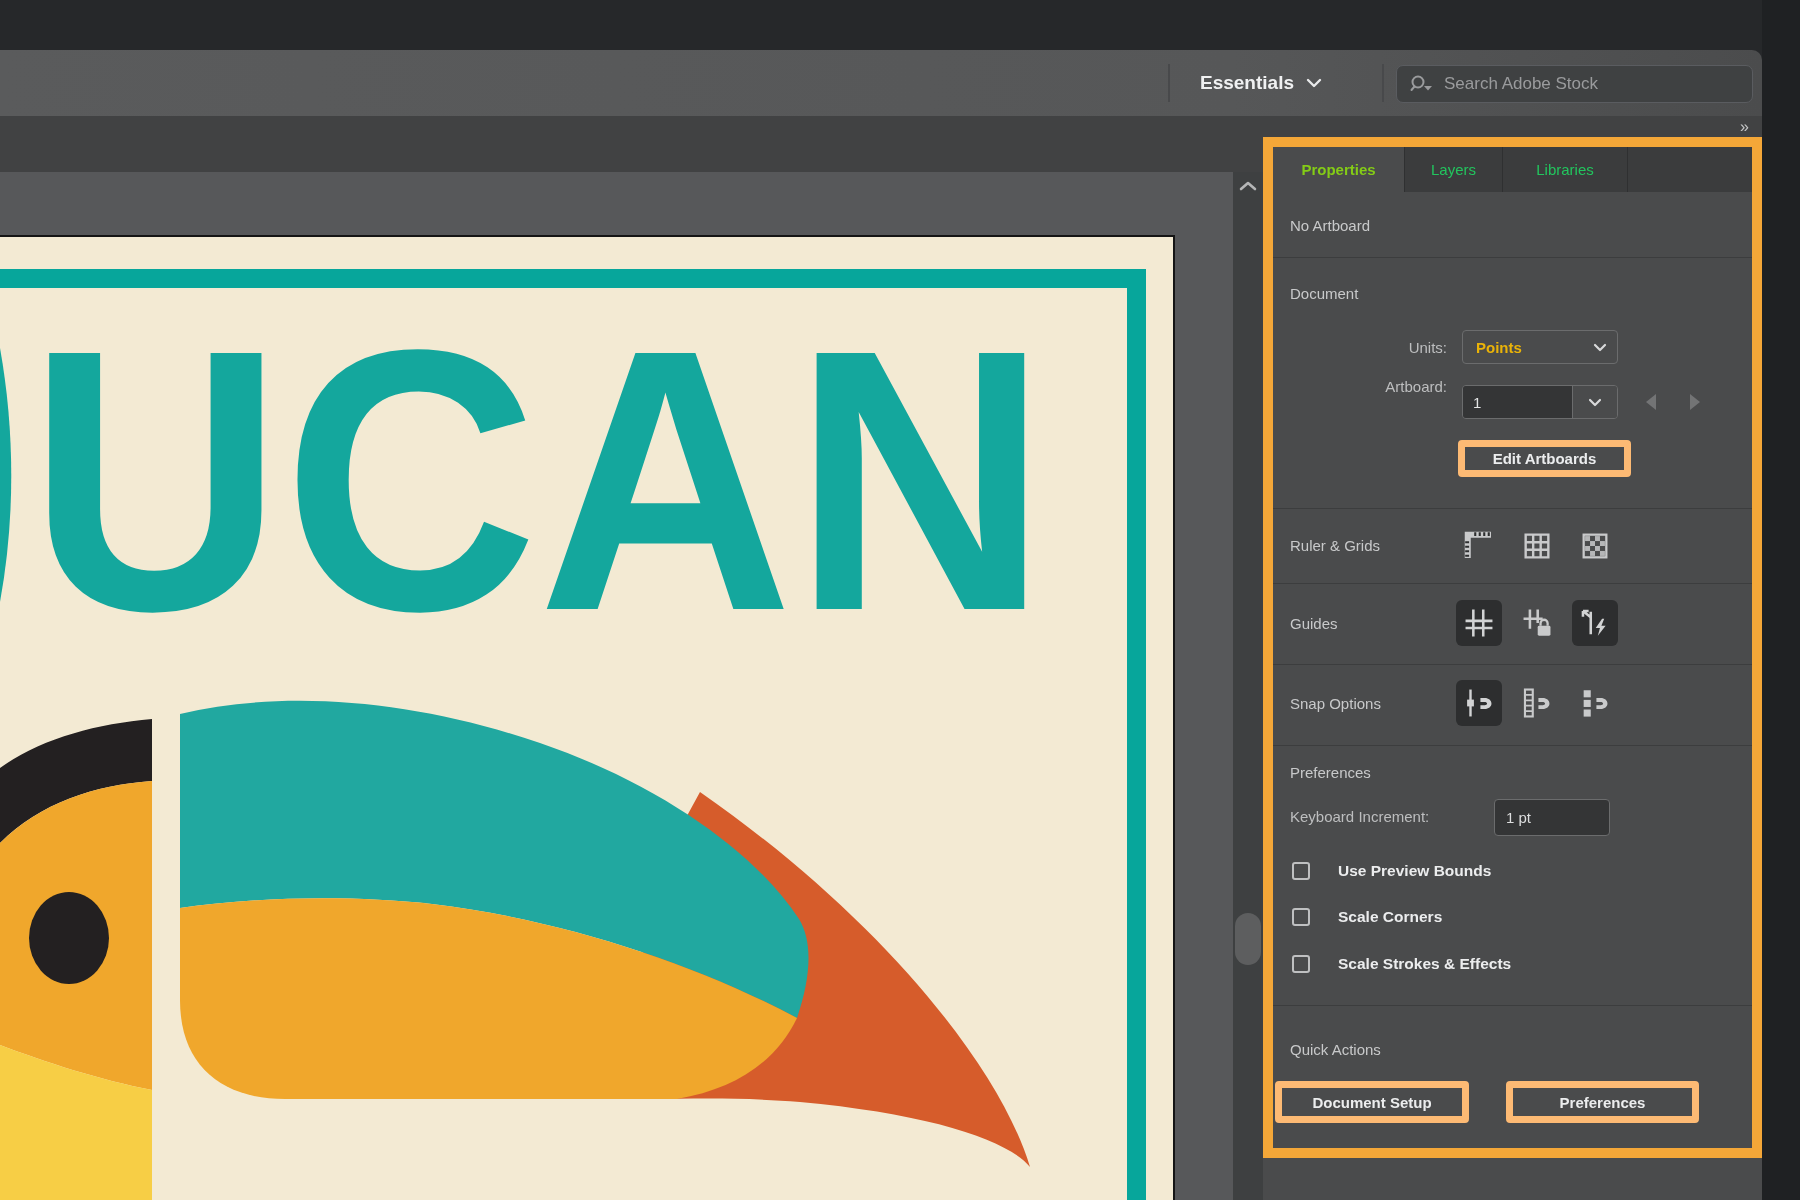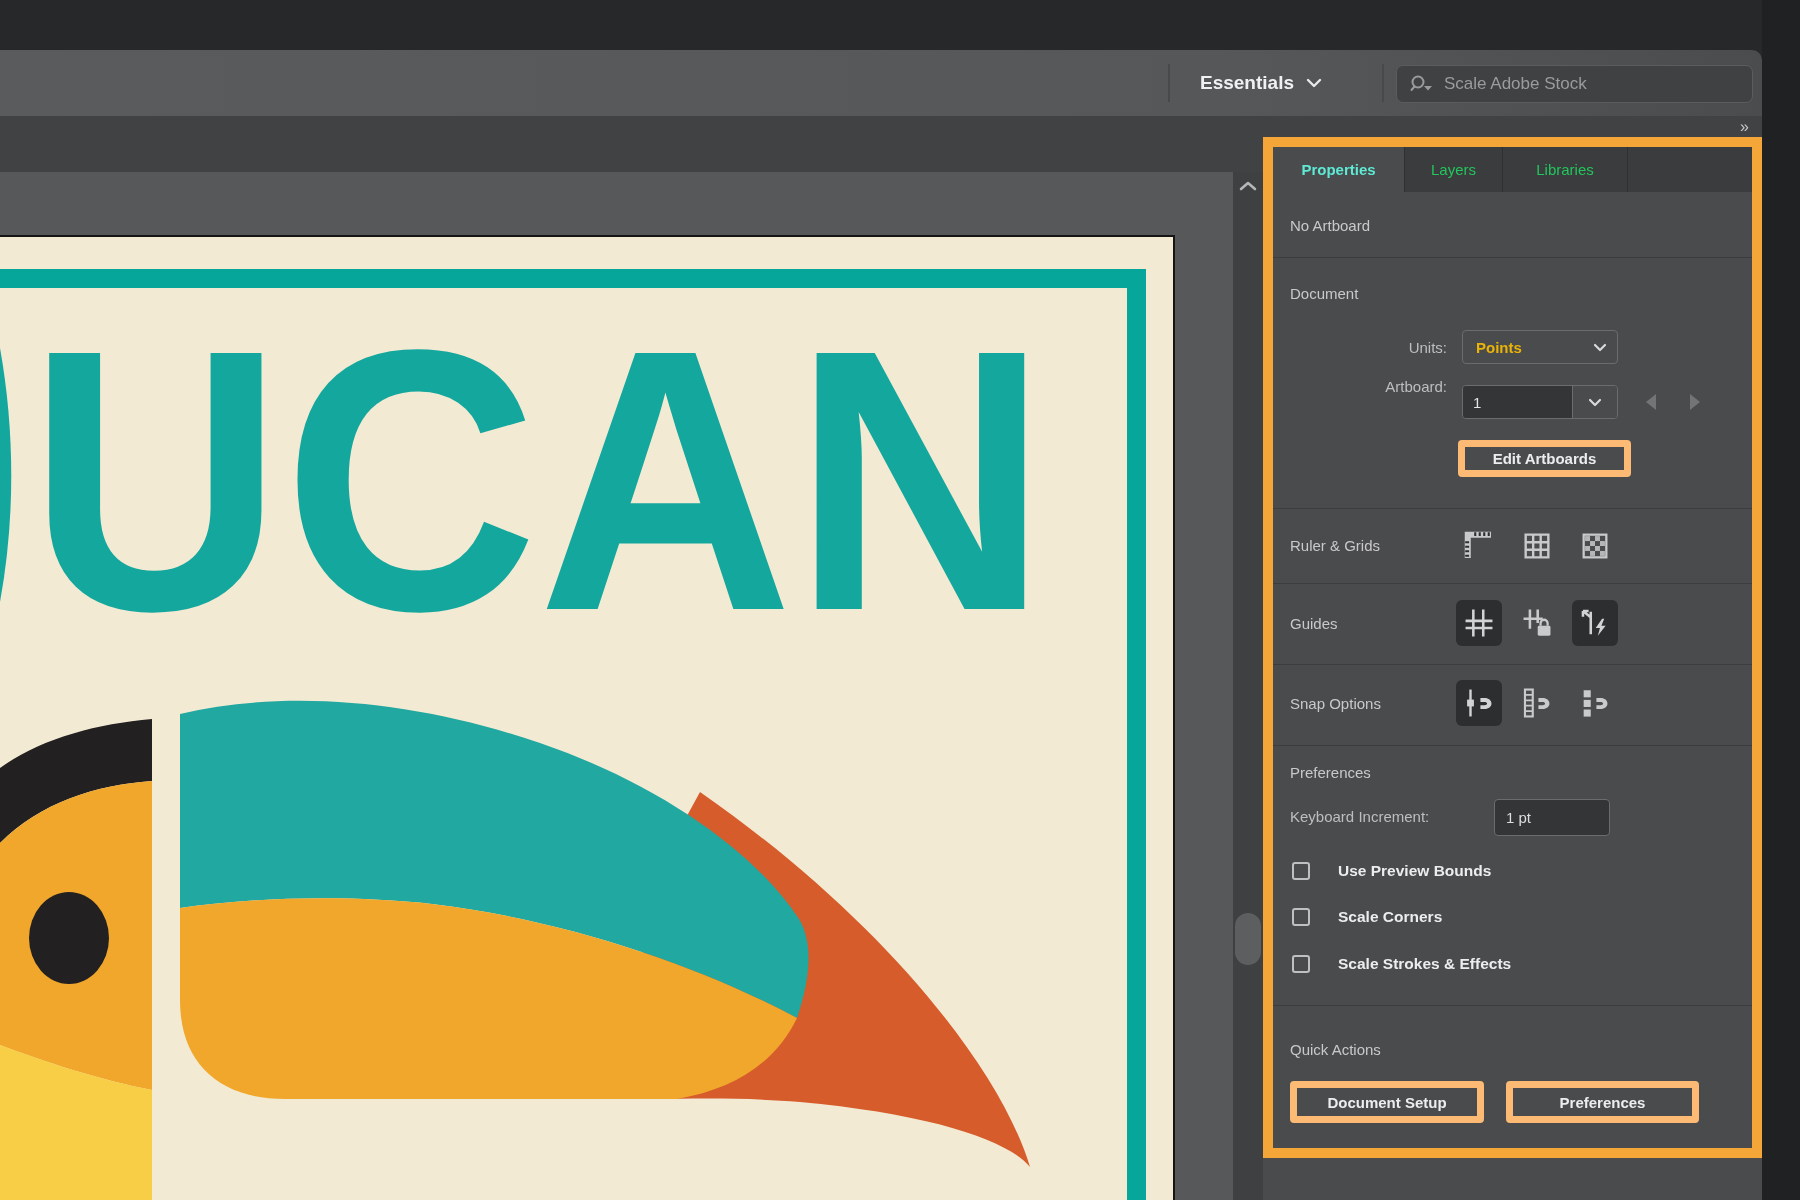--- a/index.html
+++ b/index.html
@@ -35,21 +35,21 @@
   
   .hl-panel { position:absolute; left:1263px; top:137px; width:499px; height:1021px;
               border:10px solid #F4A738; background:#4A4B4C; }
   .panel-below { position:absolute; left:1263px; top:1158px; width:499px; height:42px; background:#4A4B4C; }
   .p-inner { position:relative; width:479px; height:1001px; font-size:15px; color:#C4C5C6; }
 
   .tabbar { position:absolute; left:0; top:0; width:479px; height:45px; background:#3B3C3D; display:flex; }
   .tab { height:45px; display:flex; align-items:center; justify-content:center;
          color:#22c55e; border-right:1px solid #2F3031; cursor:default; }
   .tab.t0 { width:132px; } .tab.t1 { width:98px; } .tab.t2 { width:125px; }
-  .tab.active { background:#4A4B4C; color:#5eead4; font-weight:bold; }
+  .tab.active { background:#4A4B4C; color:#84cc16; font-weight:bold; }
 
   .divider { position:absolute; left:0; width:479px; height:1px; background:#3C3D3E; }
   .sec-label { position:absolute; left:17px; color:#C8C9CA; }
   .row-label { position:absolute; width:157px; text-align:right; color:#BDBEBF; }
 
   .dropdown { position:absolute; left:189px; width:156px; height:34px; background:#4A4B4C;
               border:1px solid #6B6C6D; border-radius:4px; display:flex; align-items:center;
               justify-content:space-between; padding:0 10px 0 13px; }
   .dropdown .val { color:#eab308; font-weight:bold; }
   .combo { position:absolute; left:189px; width:156px; height:34px; border:1px solid #6B6C6D;
@@ -94,21 +94,21 @@
           <polyline points="2,2 8,8 14,2" fill="none" stroke="#E8E9EA" stroke-width="2.4" stroke-linecap="round" stroke-linejoin="round"></polyline>
         </svg>
     </div>
     <div class="vsep" style="left:1382px"></div>
     <div class="searchbox">
       <svg width="26" height="22" viewBox="0 0 26 22">
         <circle cx="9" cy="9" r="5.5" fill="none" stroke="#9A9B9D" stroke-width="2"></circle>
         <line x1="5.5" y1="13.5" x2="2.5" y2="17" stroke="#9A9B9D" stroke-width="2" stroke-linecap="round"></line>
         <polygon points="15,13 23,13 19,17.5" fill="#9A9B9D"></polygon>
       </svg>
-      <span class="ph">Scale Adobe Stock</span>
+      <span class="ph">Search Adobe Stock</span>
     </div>
   </div>
 
   <div class="strip2">
     <span class="overflow-chev">»</span>
   </div>
 
   <div class="canvas">
     <div class="poster">
       <svg width="1173" height="965" viewBox="0 235 1173 965">
@@ -289,21 +289,21 @@
         <span class="cblabel">Scale Corners</span>
       </div>
       <div class="cbrow" style="top:806px">
         <span class="cbox"></span>
         <span class="cblabel">Scale Strokes &amp; Effects</span>
       </div>
 
       <div class="divider" style="top:858px"></div>
       <div class="sec-label" style="top:894px">Quick Actions</div>
 
-      <button class="btn" style="left:17px; top:934px; width:194px; height:42px">
+      <button class="btn" style="left:2px; top:934px; width:194px; height:42px">
           <span>Document Setup</span>
         </button>
       <button class="btn" style="left:233px; top:934px; width:193px; height:42px">
           <span>Preferences</span>
         </button>
 
     </div>
   </div>
 
 </div>

